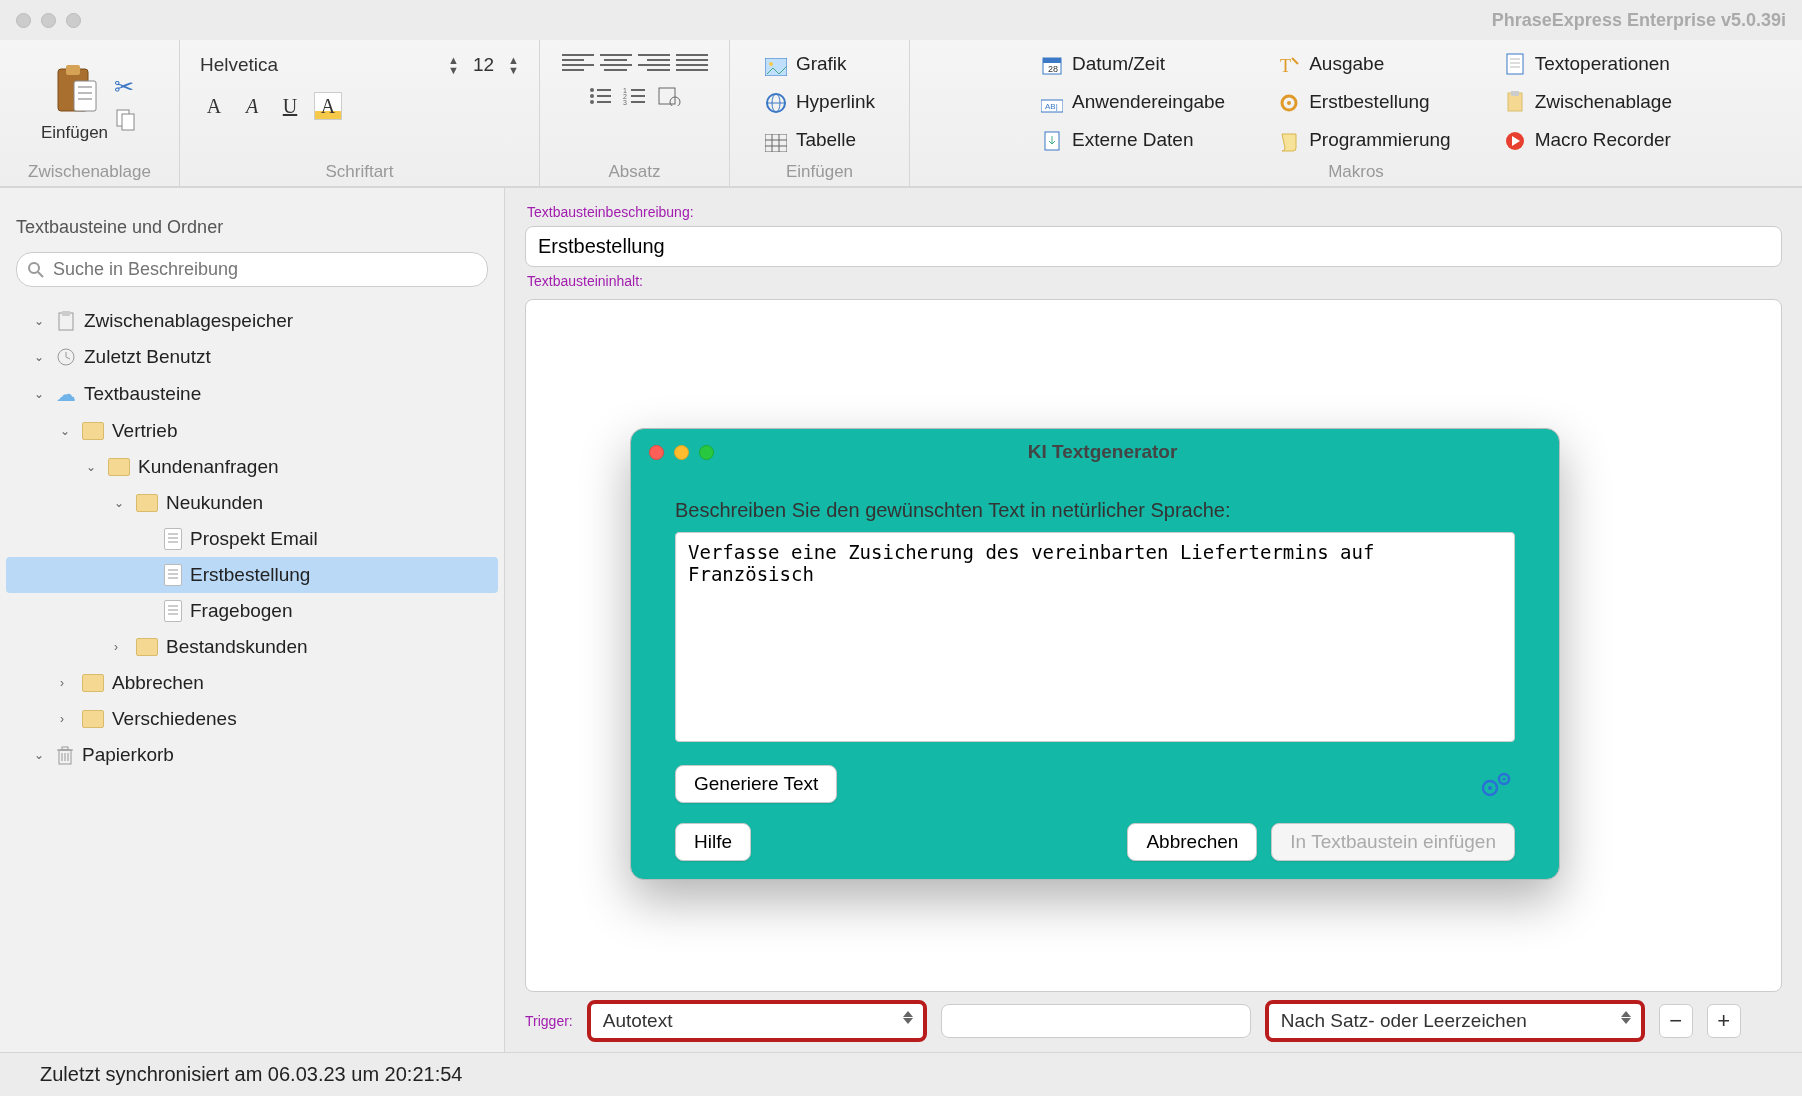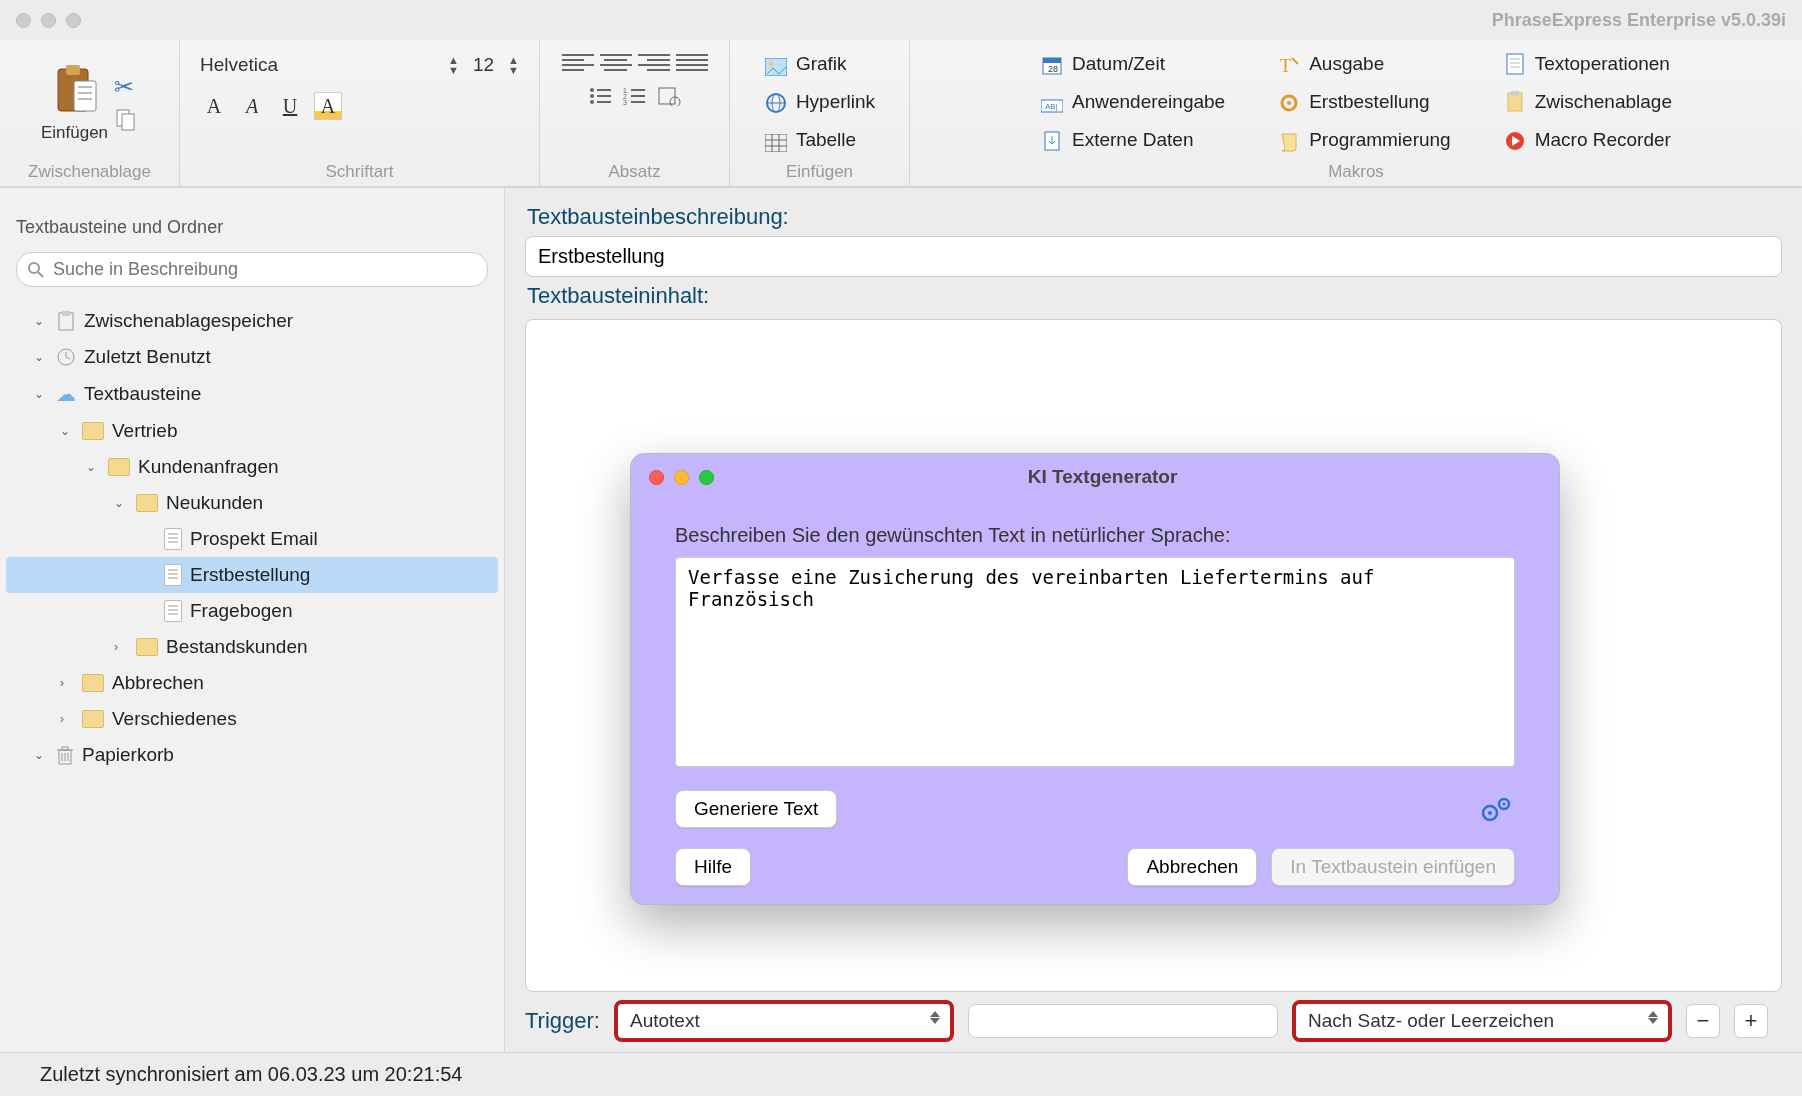--- a/index.html
+++ b/index.html
@@ -33,30 +33,30 @@
 .tree { padding: 8px 6px; overflow: auto; flex: 1; }
 .tree-item { display: flex; align-items: center; gap: 8px; padding: 7px 8px; font-size: 19px; color: #222; cursor: pointer; border-radius: 4px; }
 .tree-item.selected { background: #b9d9f7; }
 .chev { width: 14px; color: #666; font-size: 12px; }
 .ind1 { padding-left: 28px; } .ind2 { padding-left: 54px; } .ind3 { padding-left: 80px; } .ind4 { padding-left: 108px; } .ind5 { padding-left: 136px; }
 .folder-ico { width: 22px; height: 18px; background: #f5d891; border: 1px solid #d8bc6c; border-radius: 2px; }
 .doc-ico { width: 18px; height: 22px; border: 1px solid #bbb; background: #fff; border-radius: 2px; position: relative; }
 .doc-ico::after { content: ""; position: absolute; left: 3px; right: 3px; top: 4px; height: 2px; background: #ccc; box-shadow: 0 4px 0 #ccc, 0 8px 0 #ccc; }
 .cloud-ico { color: #6fb3e8; font-size: 20px; }
 .main { flex: 1; display: flex; flex-direction: column; padding: 10px 20px; min-width: 0; position: relative; }
-.label { font-size: 22px; color: #0c4a6e; margin: 6px 2px; }
+.label { font-size: 14px; color: #a21caf; margin: 6px 2px; }
 .textfield { width: 100%; border: 1px solid #ccc; border-radius: 8px; background: #fff; padding: 8px 12px; font-size: 20px; }
 .content-box { flex: 1; border: 1px solid #ccc; border-radius: 8px; background: #fff; margin-top: 4px; }
 .trigger-row { display: flex; align-items: center; gap: 14px; margin-top: 8px; }
 .select { border: 4px solid #b91c1c; border-radius: 8px; background: #fff; padding: 6px 36px 6px 12px; font-size: 19px; position: relative; }
 .select::after { content: ""; position: absolute; right: 10px; top: 50%; transform: translateY(-50%); border-left: 5px solid transparent; border-right: 5px solid transparent; border-top: 6px solid #666; }
 .select::before { content: ""; position: absolute; right: 10px; top: 30%; transform: translateY(-50%); border-left: 5px solid transparent; border-right: 5px solid transparent; border-bottom: 6px solid #666; }
 .sqbtn { width: 34px; height: 34px; border: 1px solid #ccc; border-radius: 6px; background: #fff; font-size: 22px; display: flex; align-items: center; justify-content: center; }
 .statusbar { padding: 10px 40px; font-size: 20px; color: #222; border-top: 1px solid #d6d6d6; }
-.dialog { position: absolute; width: 930px; background: #c4b5fd; border: 1px solid #bbb; border-radius: 14px; box-shadow: 0 20px 50px rgba(0,0,0,0.3); left: 630px; top: 428px; padding-bottom: 18px; margin-top: 25px; }
+.dialog { position: absolute; width: 930px; background: #14b8a6; border: 1px solid #bbb; border-radius: 14px; box-shadow: 0 20px 50px rgba(0,0,0,0.3); left: 630px; top: 428px; padding-bottom: 18px; }
 .dlg-title { height: 46px; display: flex; align-items: center; padding: 0 18px; }
 .dlg-tl { display: flex; gap: 10px; }
 .dlg-tl .r { width: 15px; height: 15px; border-radius: 50%; }
 .r.red { background: #ff5f57; border: 1px solid #e24640; }
 .r.yel { background: #febc2e; border: 1px solid #dfa222; }
 .r.grn { background: #28c840; border: 1px solid #1faa33; }
 .dlg-h { flex: 1; text-align: center; font-size: 19px; font-weight: 600; color: #444; padding-right: 50px; }
 .dlg-body { padding: 24px 44px 0; }
 .dlg-label { font-size: 20px; color: #333; margin-bottom: 10px; }
 .dlg-textarea { width: 100%; height: 210px; border: 1px solid #ccc; border-radius: 4px; background: #fff; padding: 8px 12px; font-size: 19px; resize: none; }

